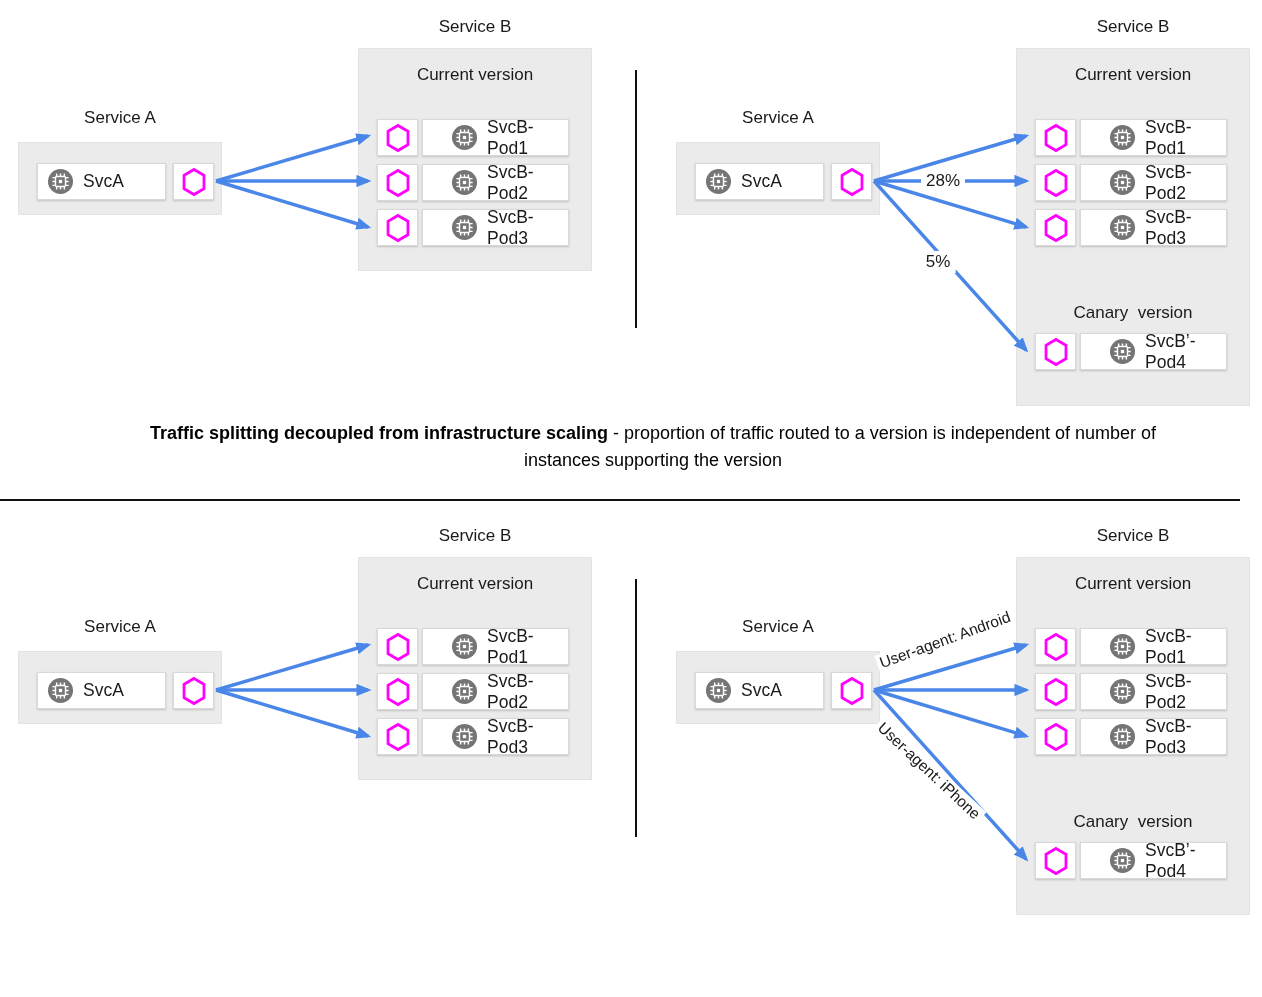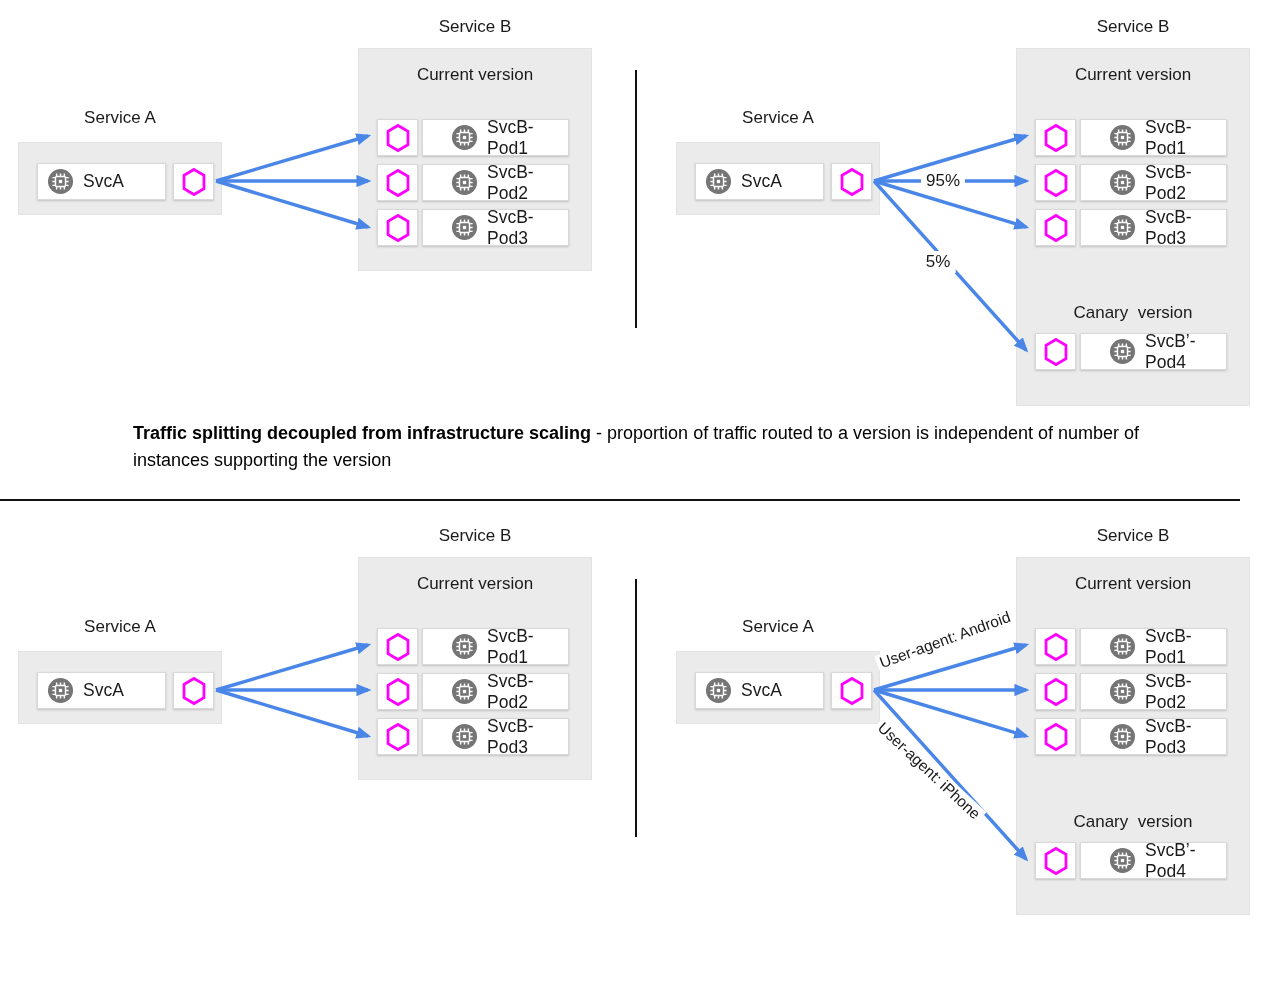--- a/index.html
+++ b/index.html
@@ -15,21 +15,21 @@
   .hex{width:26px;height:30px;display:block;}
   .version-title{position:absolute;left:0;width:100%;text-align:center;font-size:17px;white-space:pre;}
   .pod-row-hex{left:18px;width:41px;height:37px;}
   .pod-row-label{left:63px;width:147px;height:37px;padding-left:28px;}
   .arrows{position:absolute;left:0;top:0;z-index:3;pointer-events:none;}
   .float-label{position:absolute;z-index:4;background:#fff;padding:1px 5px;font-size:17px;
                transform:translate(-50%,-50%);white-space:nowrap;}
   .ua-label{font-size:15.5px;padding:0 3px;}
   .vdivider{position:absolute;width:2px;background:#111;z-index:1;}
   .hdivider{position:absolute;height:2px;background:#111;z-index:1;}
-  .caption{position:absolute;font-size:18px;line-height:27px;color:#000;z-index:2;}
+  .caption{position:absolute;text-align:center;font-size:18px;line-height:27px;color:#000;z-index:2;}
   .cap-bold{font-weight:bold;}
 </style>
 </head>
 <body>
 
 <div class="canvas">
 
   <svg width="0" height="0" style="position:absolute" aria-hidden="true">
     <defs>
       <symbol id="sym-hex" viewBox="0 0 30 34">
@@ -302,21 +302,21 @@
       <line x1="216" y1="690" x2="368" y2="690" marker-end="url(#arrow)"></line>
       <line x1="216" y1="690" x2="368" y2="736" marker-end="url(#arrow)"></line>
 
       <line x1="874" y1="690" x2="1026" y2="645" marker-end="url(#arrow)"></line>
       <line x1="874" y1="690" x2="1026" y2="690" marker-end="url(#arrow)"></line>
       <line x1="874" y1="690" x2="1026" y2="736" marker-end="url(#arrow)"></line>
       <line x1="874" y1="690" x2="1026" y2="859" marker-end="url(#arrow)"></line>
     </g>
   </svg>
 
-  <div class="float-label" style="left:943px;top:181px">95%</div>
+  <div class="float-label" style="left:943px;top:181px">28%</div>
   <div class="float-label" style="left:938px;top:262px">5%</div>
   <div class="float-label ua-label" style="left:945px;top:640px;transform:translate(-50%,-50%) rotate(-20deg)">User-agent: Android</div>
   <div class="float-label ua-label" style="left:929px;top:771px;transform:translate(-50%,-50%) rotate(43deg)">User-agent: iPhone</div>
 
   <div class="vdivider" style="left:635px;top:70px;height:258px"></div>
   <div class="vdivider" style="left:635px;top:579px;height:258px"></div>
   <div class="hdivider" style="left:0;top:499px;width:1240px"></div>
 
   <div class="caption" style="left:133px;top:420px;width:1040px">
     <span class="cap-bold">Traffic splitting decoupled from infrastructure scaling</span><span> - proportion of traffic routed to a version is independent of number of instances supporting the version</span>

